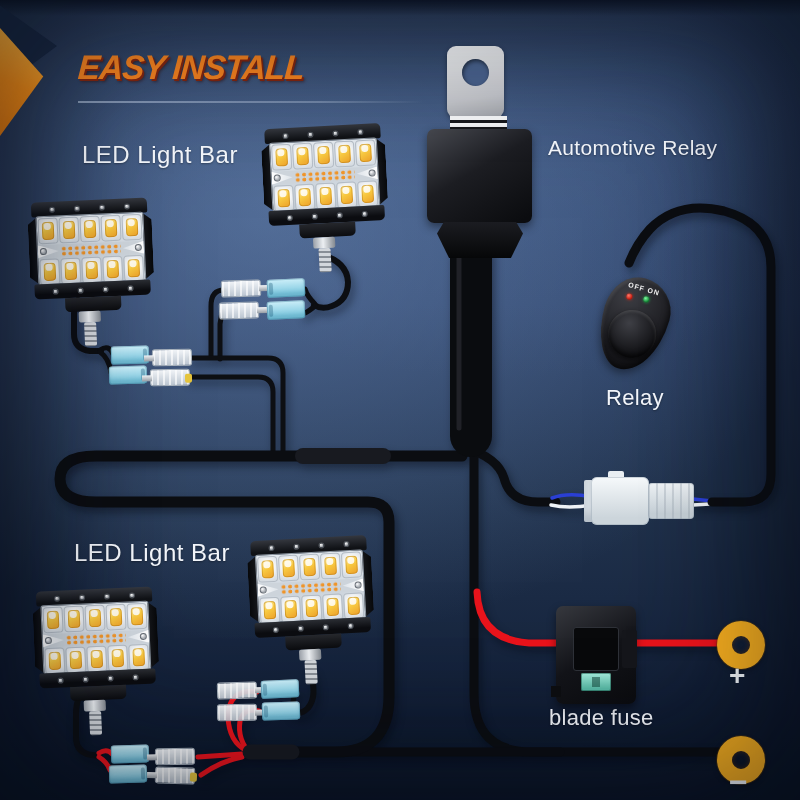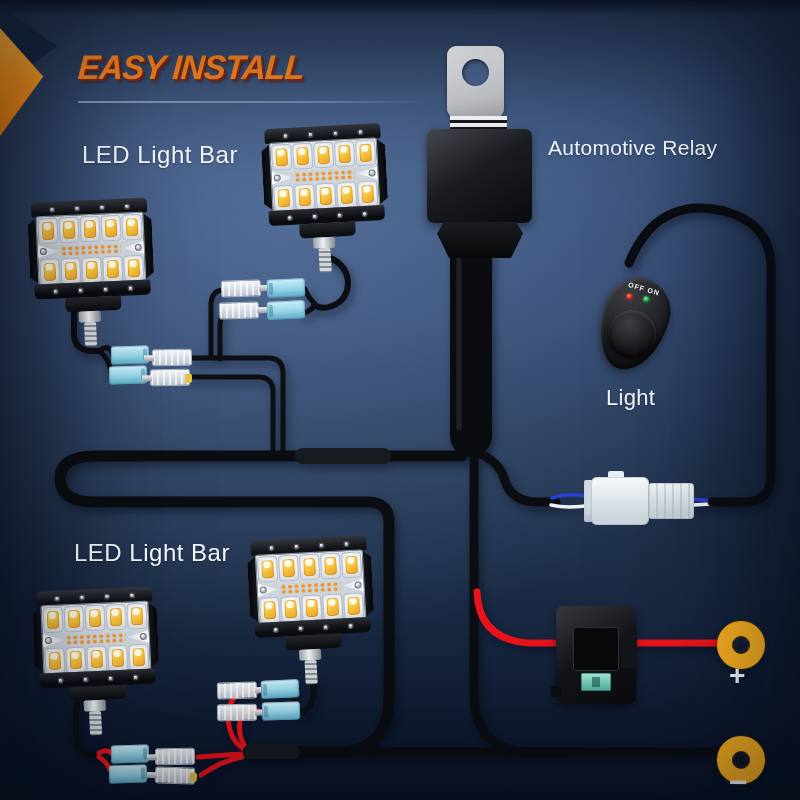--- a/index.html
+++ b/index.html
@@ -143,21 +143,22 @@
   <div id="topband"></div>
   <div class="corner-dark"></div>
   <div class="corner-orange"></div>
 
   <div class="title">EASY INSTALL</div>
   <div class="divider"></div>
 
   <div class="lbl lbl-big" style="left:82px;top:141px;">LED Light Bar</div>
   <div class="lbl lbl-big" style="left:74px;top:539px;">LED Light Bar</div>
   <div class="lbl lbl-med" style="left:548px;top:136px;">Automotive Relay</div>
-  <div class="lbl lbl-med" style="left:606px;top:385px;font-size:22px;">Light</div>
+  <div class="lbl lbl-med" style="left:606px;top:385px;font-size:22px;">Relay</div>
+  <div class="lbl lbl-med" style="left:549px;top:705px;font-size:22px;">blade fuse</div>
 
   <svg class="wires" width="800" height="800" viewBox="0 0 800 800">
 
     <path d="M 224 290 Q 211 290 211 306 L 211 357" stroke="#0d0f13" stroke-width="5"></path>
     <path d="M 222 312 L 220 324 L 220 359" stroke="#0d0f13" stroke-width="5"></path>
     <path d="M 190 358 L 268 358 Q 283 358 283 373 L 283 452" stroke="#0d0f13" stroke-width="5"></path>
     <path d="M 188 377 L 258 377 Q 273 377 273 392 L 273 452" stroke="#0d0f13" stroke-width="5"></path>
 
     <path d="M 78 300 Q 74 308 74 314 L 74 334 Q 74 349 90 351 L 101 351" stroke="#0c0e12" stroke-width="6"></path>
     <path d="M 100 350 Q 109 344 113 354" stroke="#0c0e12" stroke-width="5"></path>

